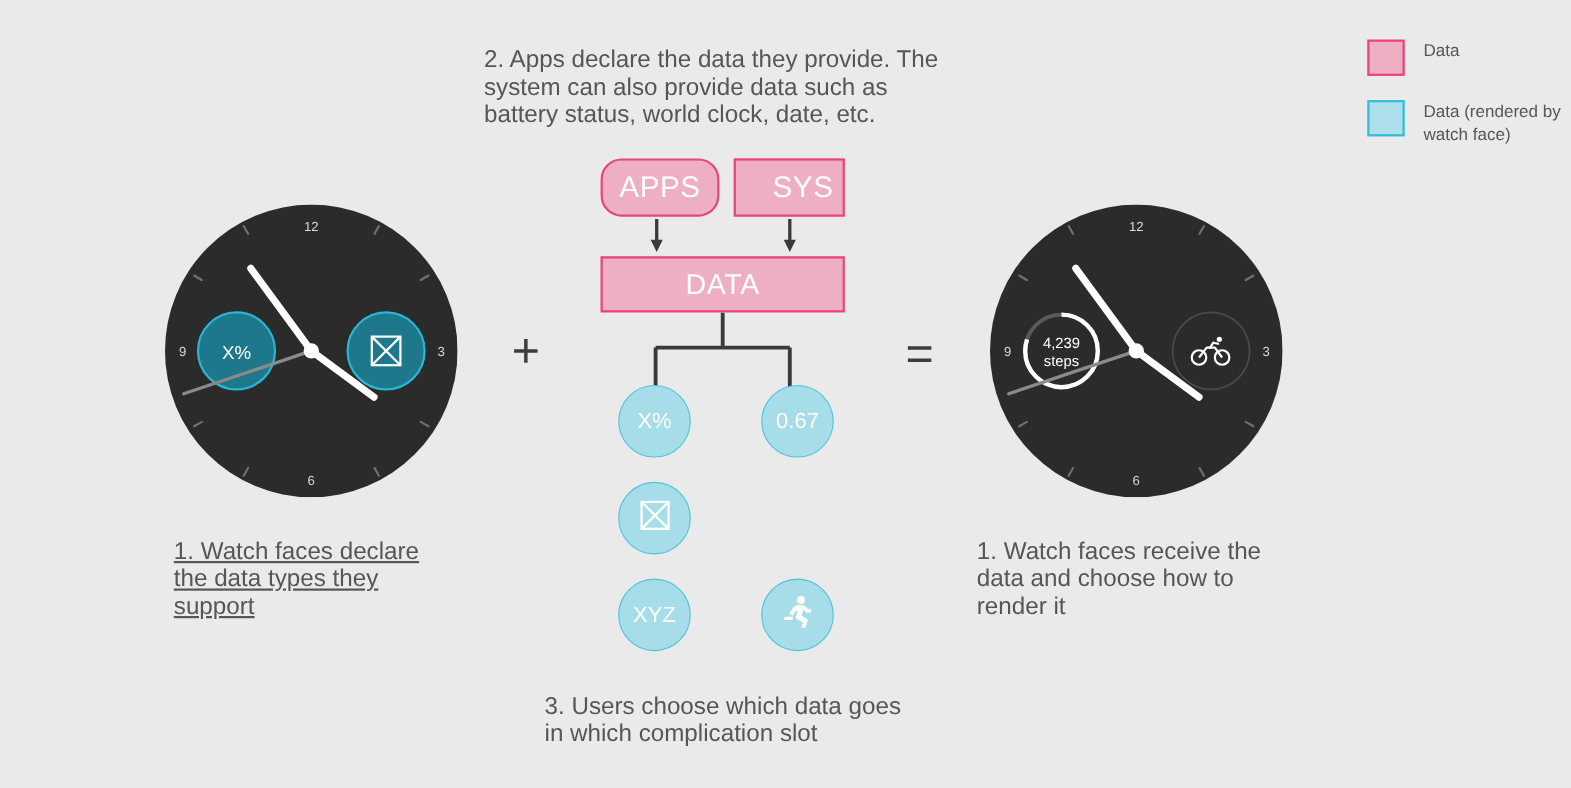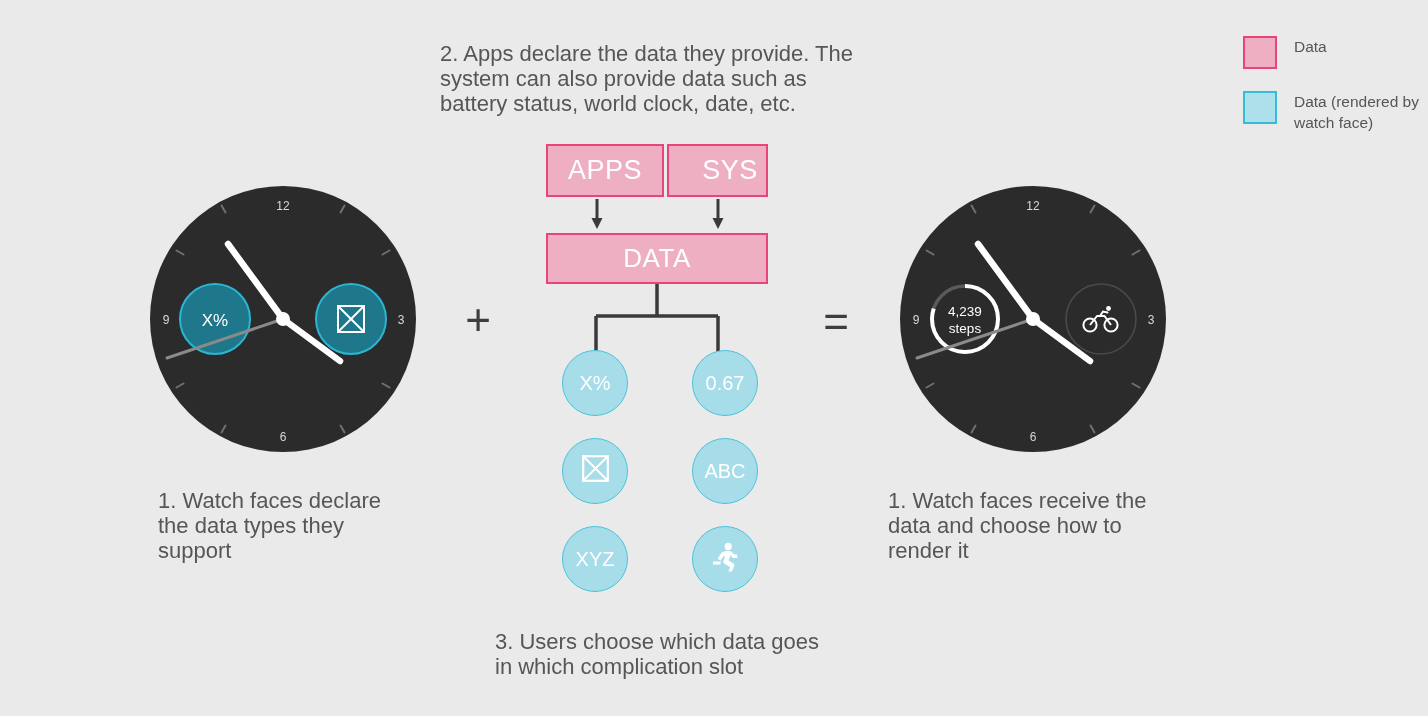--- a/index.html
+++ b/index.html
@@ -24,21 +24,21 @@
   .legend-label{margin-left:17px;color:#555658;font-size:15.5px;line-height:21px;}
 
   
   #step2-caption{left:440px;top:41px;width:440px;}
 
   .pinkbox{
     box-sizing:border-box;background:#eeafc3;border:2px solid #e8457c;
     color:#fff;display:flex;align-items:center;justify-content:center;
     font-size:27px;letter-spacing:.5px;
   }
-  #apps-box{left:546px;top:144px;width:118px;height:53px;}
+  #apps-box{left:546px;top:144px;width:108px;height:53px;border-radius:19px;}
   #sys-box{left:667px;top:144px;width:101px;height:53px;padding-left:25px;}
   #data-box{left:546px;top:233px;width:222px;height:51px;font-size:26px;}
 
   .arrow-down{width:14px;height:30px;}
   #apps-arrow{left:590px;top:199px;}
   #sys-arrow{left:711px;top:199px;}
 
   #tree{left:546px;top:284px;width:222px;height:78px;}
 
   .bubble{
@@ -54,21 +54,21 @@
 
   
   .op{color:#3d3d3f;font-size:44px;font-weight:400;line-height:1;}
   #plus-op{left:460px;top:298px;width:36px;text-align:center;}
   #equals-op{left:818px;top:300px;width:36px;text-align:center;}
 
   
   .watch{width:266px;height:266px;}
   #watch-left{left:150px;top:186px;}
   #watch-right{left:900px;top:186px;}
-  #step1-caption{left:158px;top:488px;width:253px;}
+  #step1-caption{left:158px;top:488px;width:253px;text-decoration:underline;}
   #step4-caption{left:888px;top:488px;width:290px;}
 </style>
 </head>
 <body>
 
 <div class="abs" id="legend">
   <div class="legend-row">
     <div class="legend-swatch pink"></div>
     <div class="legend-label">Data</div>
   </div>
@@ -117,23 +117,20 @@
 
   <div class="bubble-row">
     <div class="bubble">
       <span>
         <svg width="27" height="27" viewBox="0 0 27 27">
           <rect x="1.2" y="1.2" width="24.6" height="24.6" fill="none" stroke="#fff" stroke-width="2.2"></rect>
           <line x1="1.2" y1="1.2" x2="25.8" y2="25.8" stroke="#fff" stroke-width="2"></line>
           <line x1="25.8" y1="1.2" x2="1.2" y2="25.8" stroke="#fff" stroke-width="2"></line>
         </svg>
       </span>
-    </div>
-    <div class="bubble">
-      <span>ABC</span>
     </div>
   </div>
 
   <div class="bubble-row">
     <div class="bubble">
       <span>XYZ</span>
     </div>
     <div class="bubble">
       <span>
         <svg width="26" height="30" viewBox="0 0 26 30" fill="#fff">

